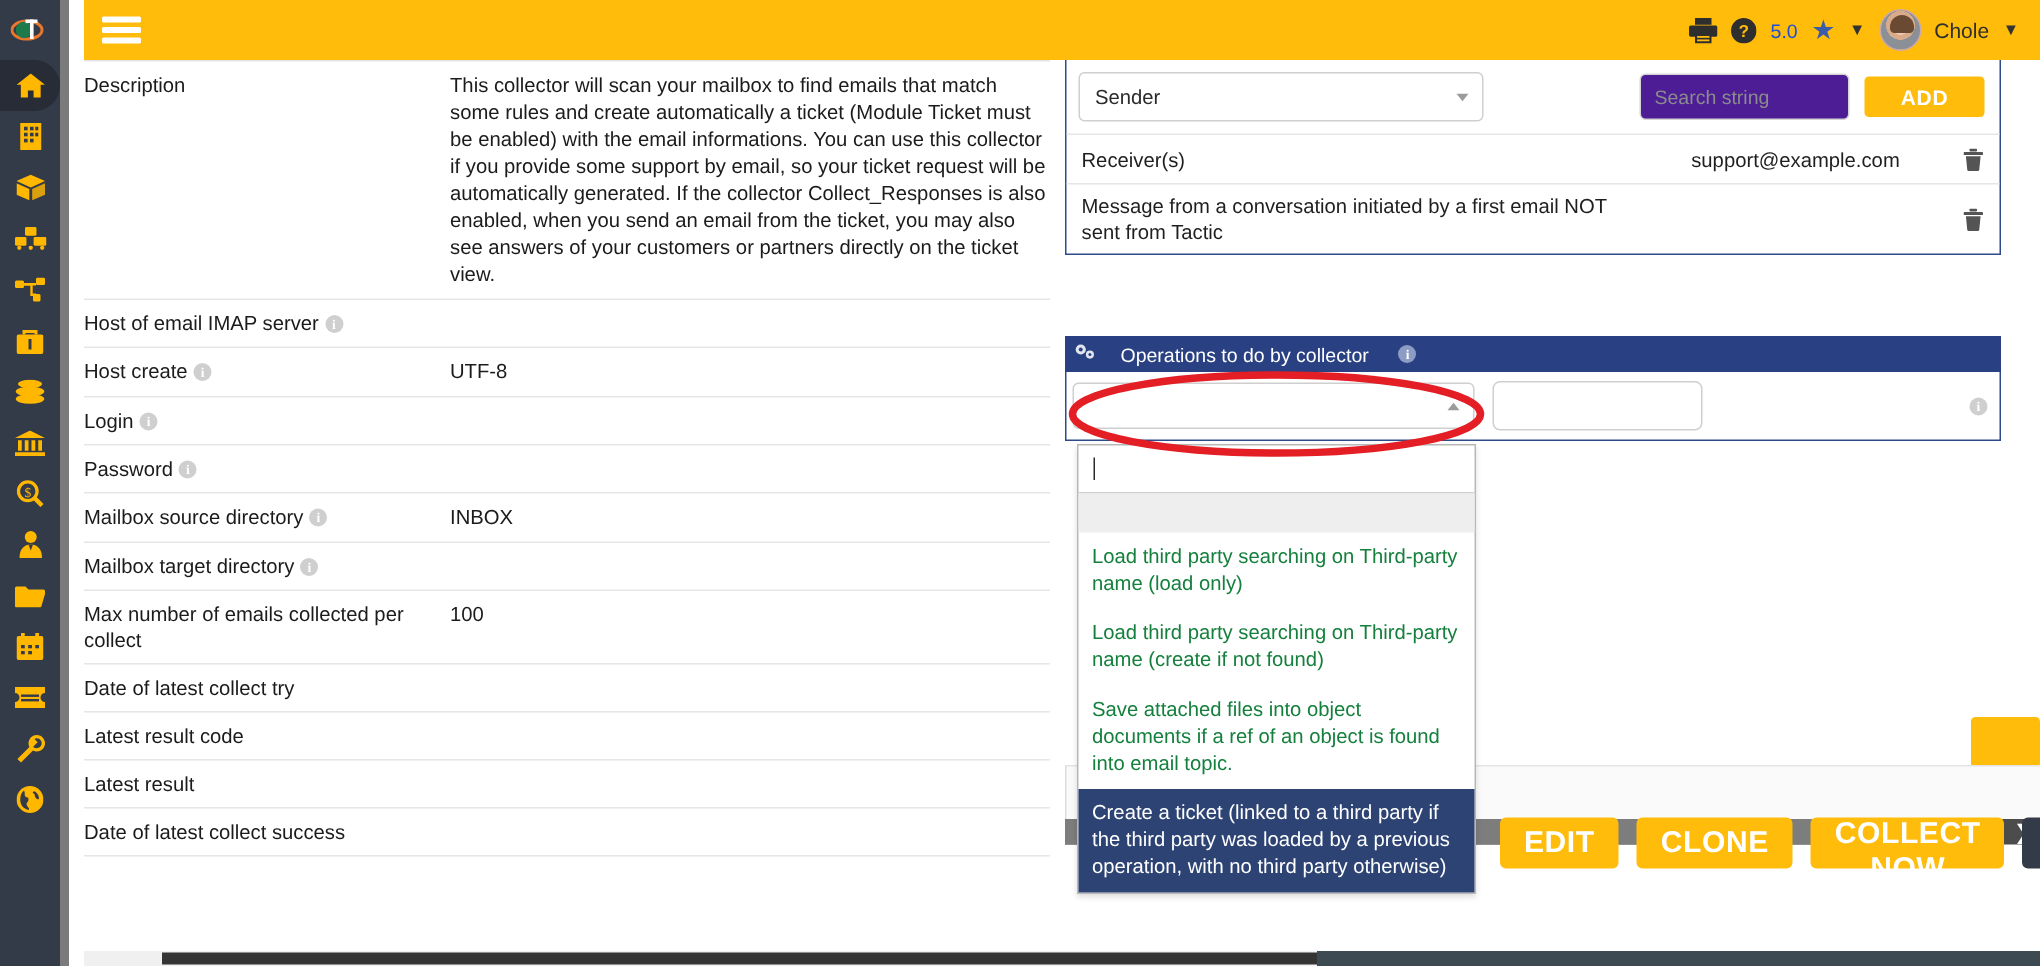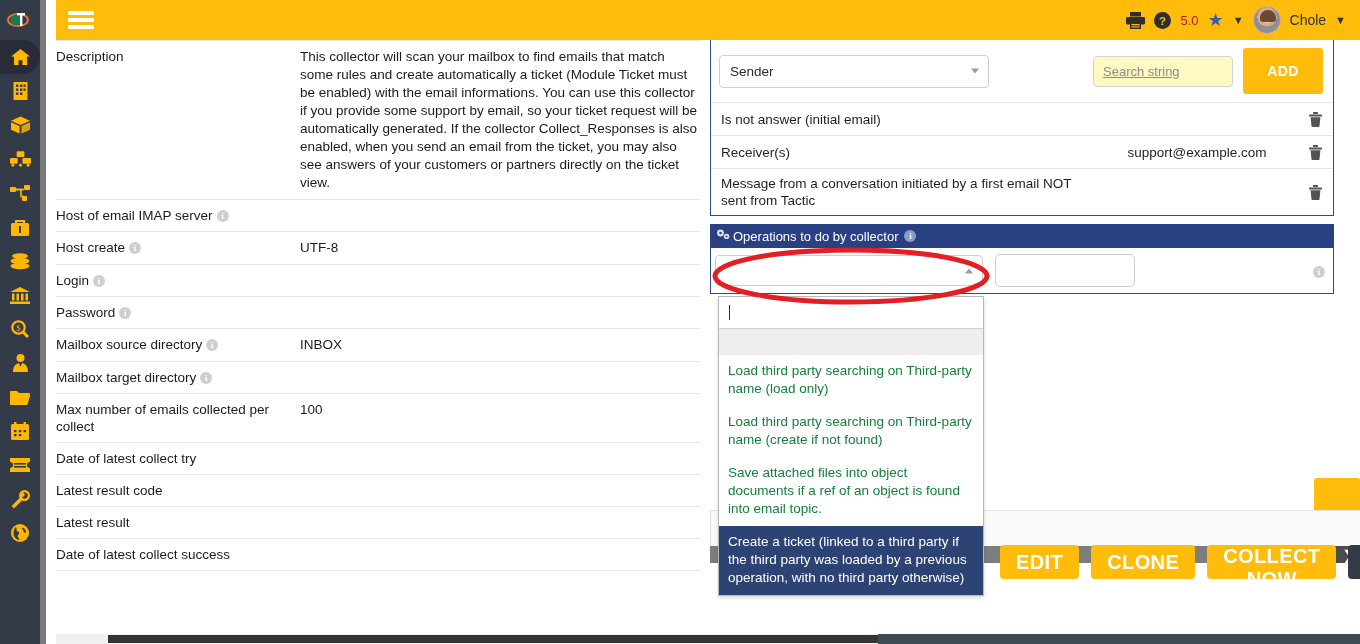--- a/index.html
+++ b/index.html
@@ -66,21 +66,21 @@
     padding: 2px 0;
   }
   #hamburger i { display:block; height: 4px; background:#fff; border-radius:1px; }
 
   #topbar-right {
     margin-left: auto; margin-right: 14px;
     display: flex; align-items: center; gap: 9px;
     color: #3a3a3a;
   }
   .tb-ico { display:flex; align-items:center; justify-content:center; }
-  #ver-label { font-size: 13px; color:#b91c1c; }
+  #ver-label { font-size: 13px; color:#1d4ed8; }
   .star { color: #3b5ca8; font-size: 18px; line-height: 1; }
   .chev { font-size: 11px; color: #333; }
   #avatar {
     width: 28px; height: 28px; border-radius: 50%;
     background: radial-gradient(circle at 50% 38%, #f0c9ae 0 30%, #d9ab8b 31% 46%, #8b8f96 47% 100%);
     border: 1px solid #caa;
     position: relative; overflow: hidden;
   }
   #avatar:after {
     content:""; position:absolute; left:6px; top:3px; width:16px; height:12px;
@@ -159,37 +159,36 @@
   }
   .select-box .caret {
     position: absolute; right: 9px; top: 50%; transform: translateY(-50%);
     width: 0; height: 0;
     border-left: 4px solid transparent; border-right: 4px solid transparent;
     border-top: 5px solid #9b9b9b;
   }
   .text-input {
     width: 140px; height: 31px;
     border: 1px solid #d4d4d4; border-radius: 4px;
-    background: #fef9c3;
+    background: #4c1d95;
     font-size: 13px; color: #8c8c8c;
     padding: 0 9px;
     display:flex; align-items:center;
     font-family: "Liberation Sans", sans-serif;
-    text-decoration: underline;
   }
   #spacer-flex { flex: 1; }
   .btn-yellow {
     background: #ffbc0b; color: #fff;
     border: none; border-radius: 3px;
     font-size: 14px; font-weight: bold;
     letter-spacing: .4px;
     cursor: pointer;
     font-family: "Liberation Sans", sans-serif;
   }
-  #add-btn { width: 80px; height: 46px; }
+  #add-btn { width: 80px; height: 27px; }
 
   .rule-row {
     display: flex; align-items: center;
     border-top: 1px solid #e6e6e6;
     min-height: 33px;
     padding: 6px 0 6px 10px;
     font-size: 13.5px; color: #1f1f1f;
   }
   .rule-row .r-name { flex: 1; line-height: 17px; }
   .rule-row .r-val { width: 200px; text-align:center; }
@@ -198,21 +197,21 @@
     color: #545454;
   }
 
   
   #ops-section { position: absolute; left: 0; top: 184px; width: 650px; }
   #ops-header {
     width: 624px; height: 24px;
     background: #294182;
     color: #fff; font-size: 13px;
     display: flex; align-items: center;
-    padding-left: 6px; gap: 2px;
+    padding-left: 6px; gap: 16px;
   }
   #ops-header .info-i { background:#8c9cc4; }
   #ops-body {
     width: 624px; background: #fff;
     border-left: 1px solid #2d4a8a;
     border-right: 1px solid #2d4a8a;
     border-bottom: 1px solid #2d4a8a;
     position: relative;
     height: 46px;
   }
@@ -573,31 +572,20 @@
           <span>Sender</span>
           <span class="caret"></span>
         </div>
         <div id="spacer-flex"></div>
         <div class="text-input">
           <span>Search string</span>
         </div>
         <button id="add-btn" class="btn-yellow">ADD</button>
       </div>
       <div id="rules-list">
-          <div class="rule-row">
-            <div class="r-name">Is not answer (initial email)</div>
-            <div class="r-val"></div>
-            <div class="trash">
-              <svg width="13" height="15" viewBox="0 0 13 15" fill="#545454">
-                <rect x="4" y="0" width="5" height="2" rx=".6"></rect>
-                <rect x="0" y="2.4" width="13" height="2" rx=".6"></rect>
-                <path d="M1.6 5.2h9.8l-.9 9a.9.9 0 01-.9.8H3.4a.9.9 0 01-.9-.8z"></path>
-              </svg>
-            </div>
-          </div>
           <div class="rule-row">
             <div class="r-name">Receiver(s)</div>
             <div class="r-val">support@example.com</div>
             <div class="trash">
               <svg width="13" height="15" viewBox="0 0 13 15" fill="#545454">
                 <rect x="4" y="0" width="5" height="2" rx=".6"></rect>
                 <rect x="0" y="2.4" width="13" height="2" rx=".6"></rect>
                 <path d="M1.6 5.2h9.8l-.9 9a.9.9 0 01-.9.8H3.4a.9.9 0 01-.9-.8z"></path>
               </svg>
             </div>

